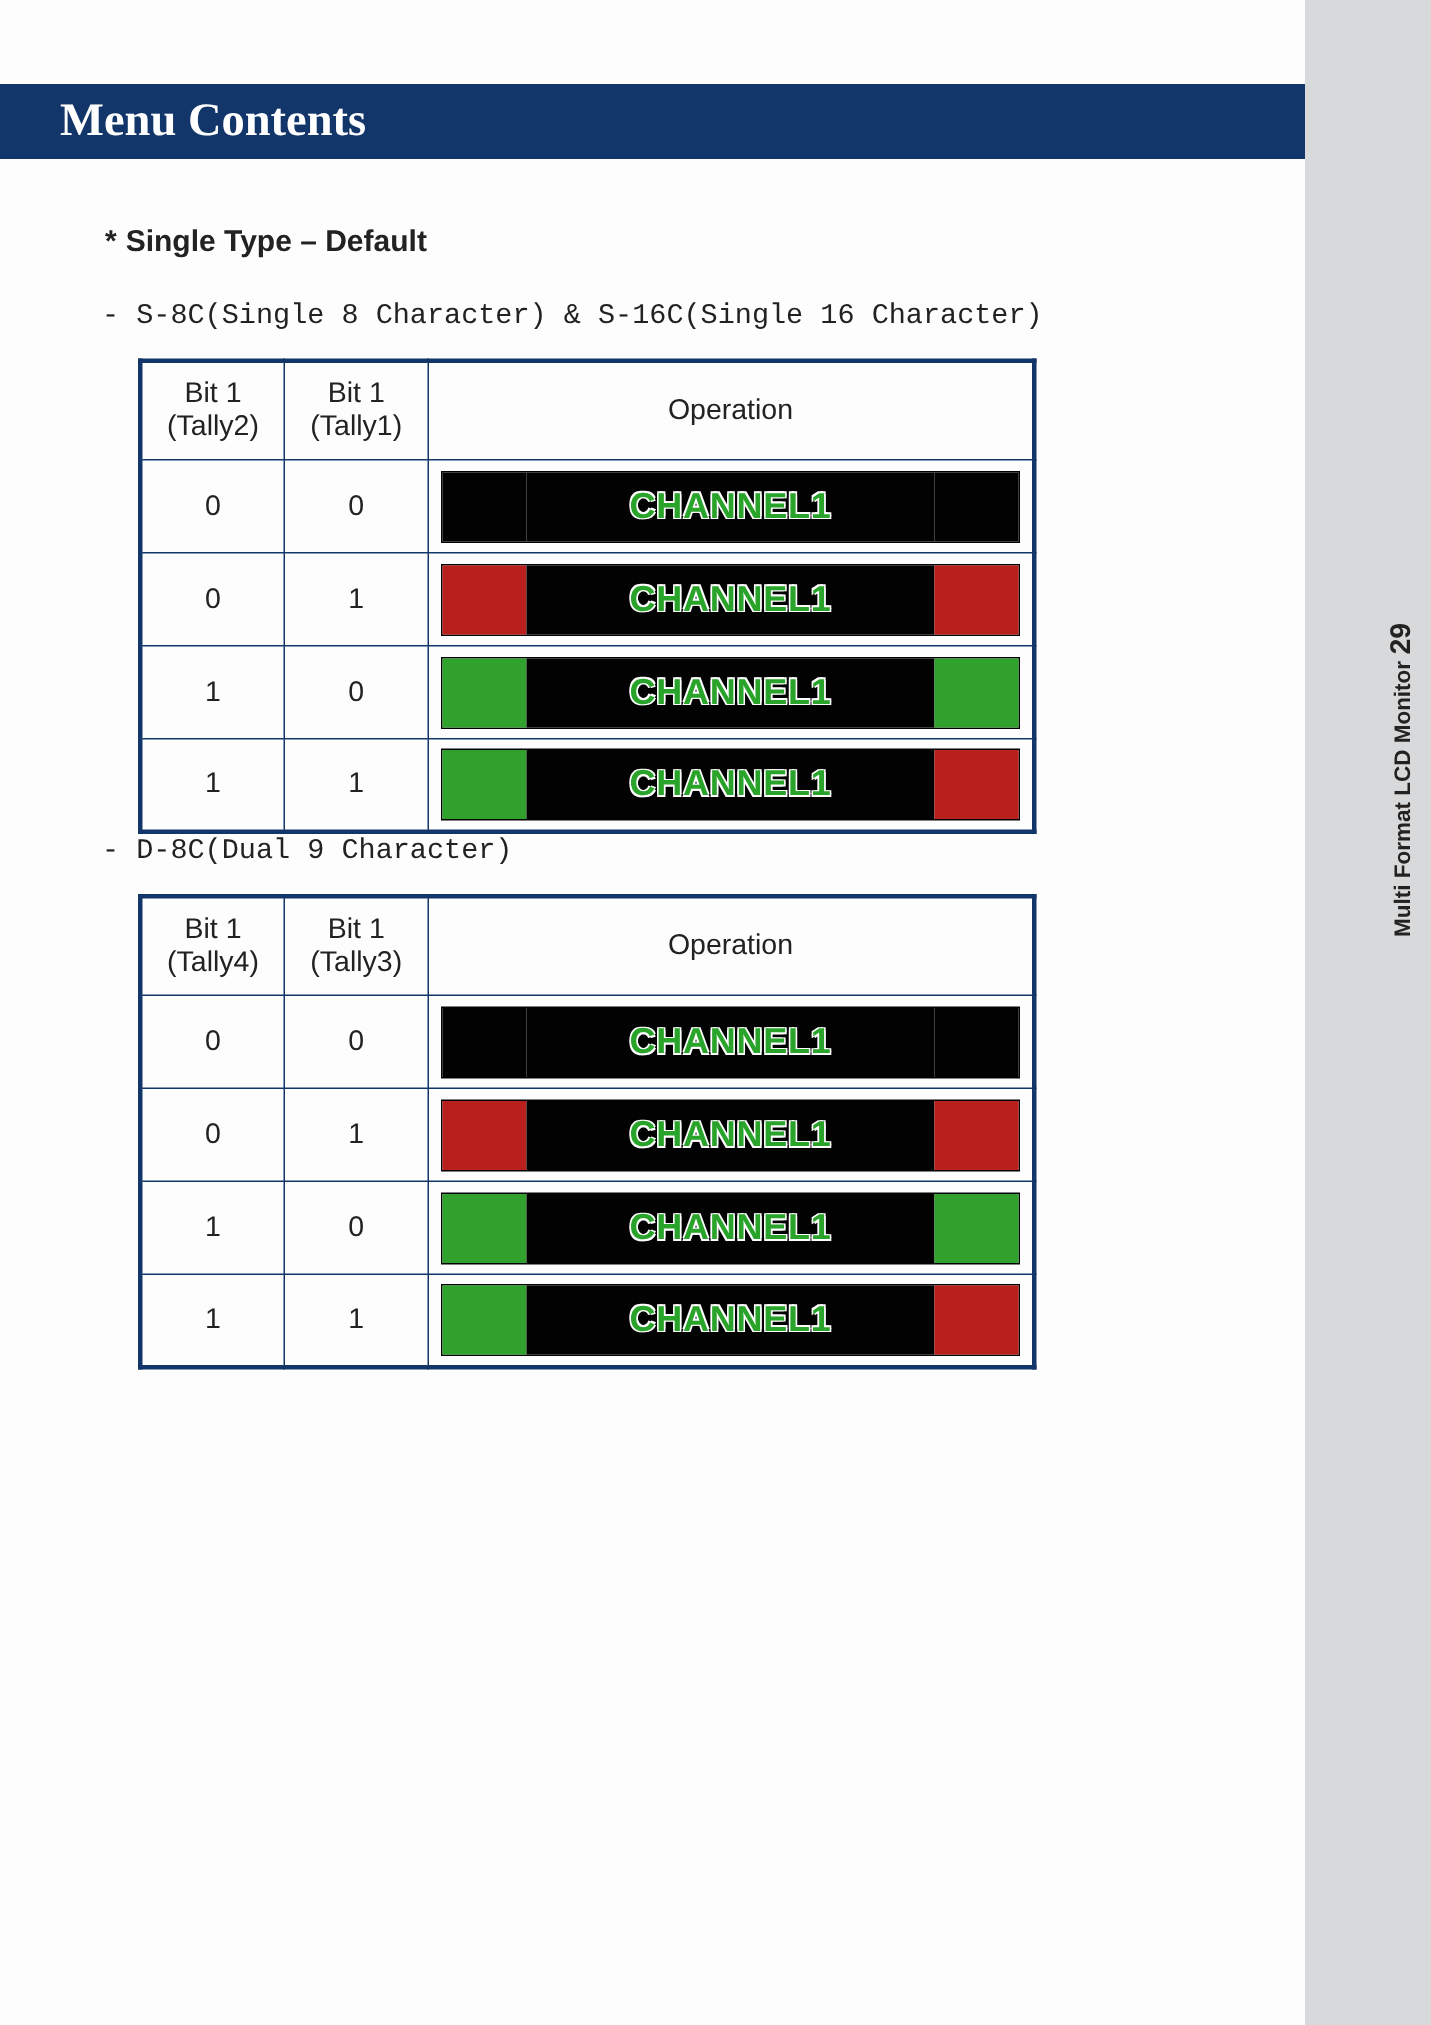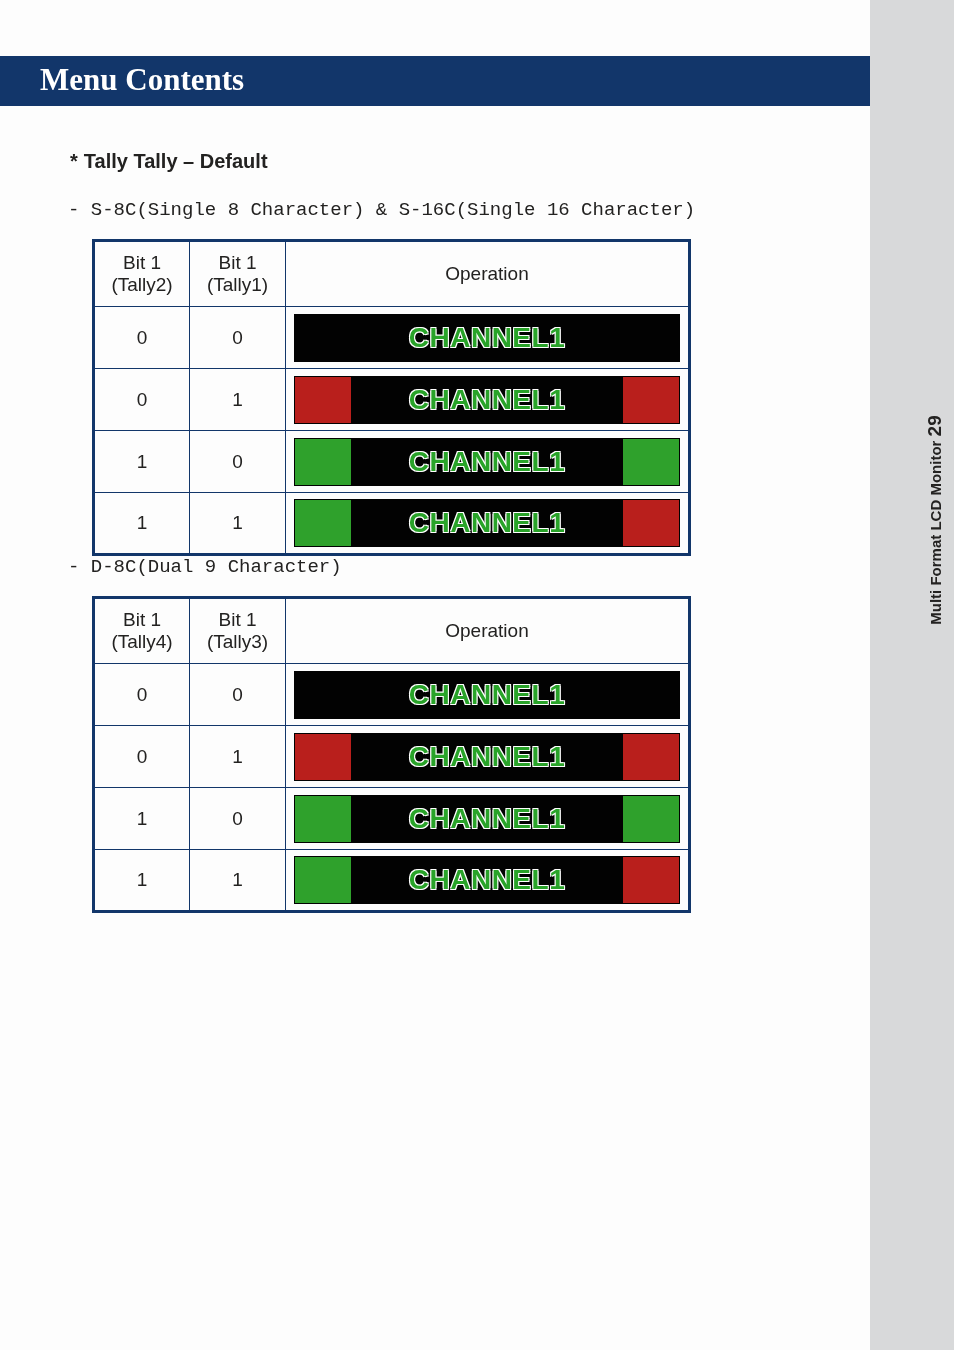--- a/index.html
+++ b/index.html
@@ -89,21 +89,21 @@
     flex: 1;
     height: 100%;
     background: #020202;
     display: flex;
     align-items: center;
     justify-content: center;
   }
   .tally-center .label {
     font-family: Arial, Helvetica, sans-serif;
     font-weight: 700;
-    font-size: 28px;
+    font-size: 24px;
     letter-spacing: 0.5px;
     color: #29a329;
     text-shadow:
       -1px -1px 0 #fff,
        1px -1px 0 #fff,
       -1px  1px 0 #fff,
        1px  1px 0 #fff;
   }
   .clr-black { background: #020202; }
   .clr-red   { background: #b91f1c; }
@@ -134,21 +134,21 @@
   }
 </style>
 </head>
 <body>
 
 <div class="page">
   <div class="header-bar">Menu Contents</div>
 
   <div class="content">
     <div class="section-title">
-      <span class="asterisk">*</span><span>Tally Tally – Default</span>
+      <span class="asterisk">*</span><span>Single Type – Default</span>
     </div>
 
     <div class="sub-title">-  S-8C(Single 8 Character)  &amp; S-16C(Single 16 Character)</div>
     <table class="tally-table">
       <thead>
         <tr>
           <th class="col-bit"><span style="white-space:pre-line">Bit 1
 (Tally2)</span></th>
           <th class="col-bit"><span style="white-space:pre-line">Bit 1
 (Tally1)</span></th>

